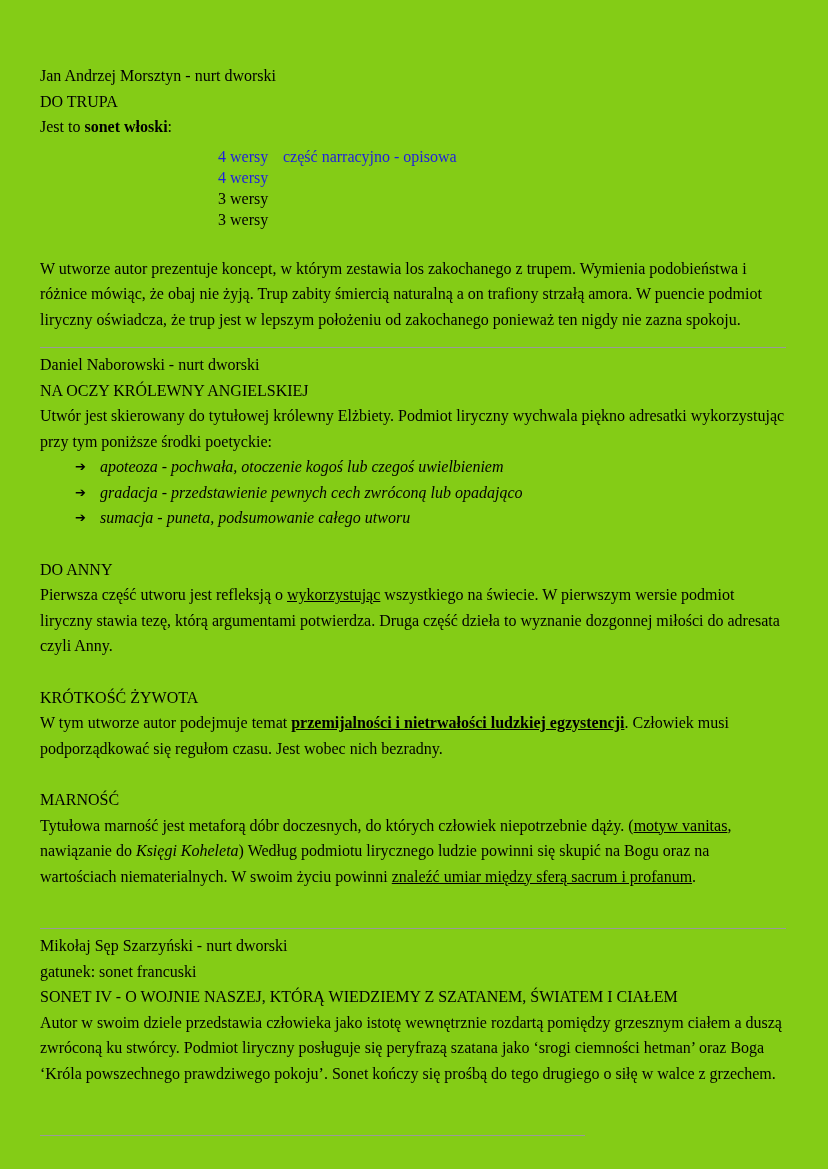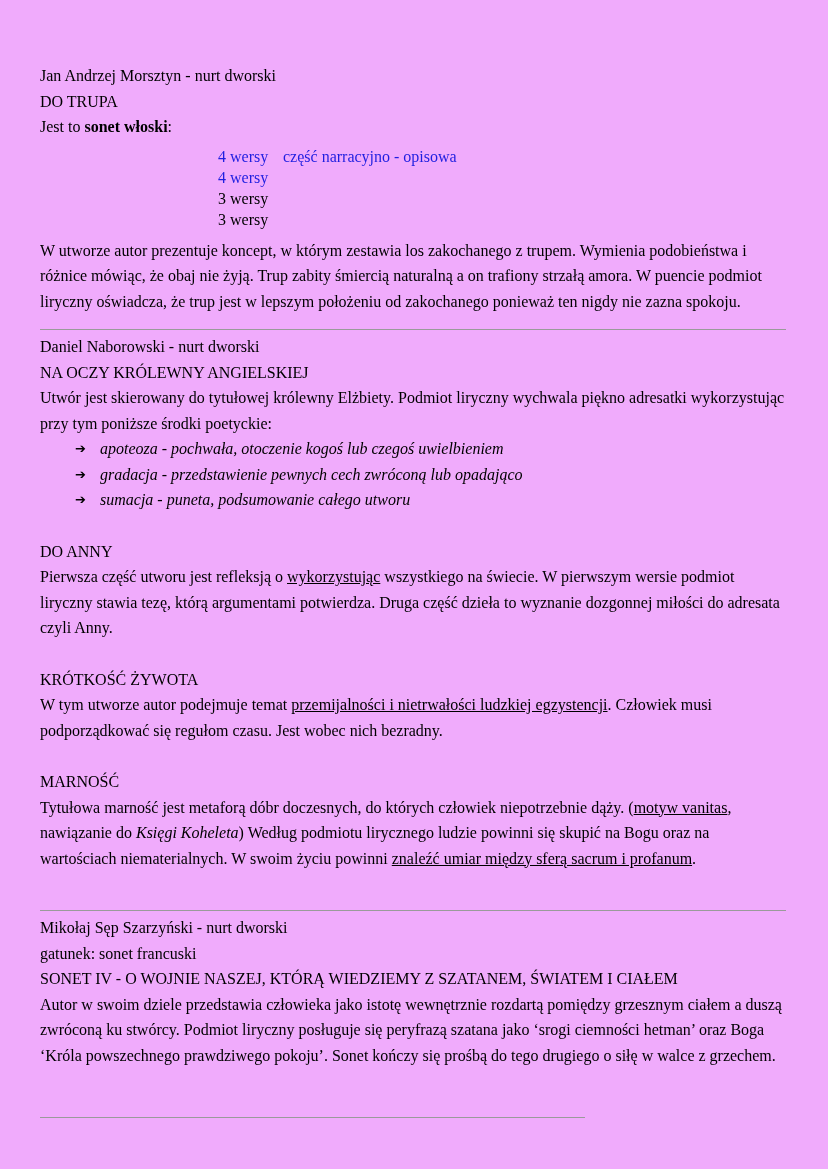--- a/index.html
+++ b/index.html
@@ -7,24 +7,24 @@
   .page {
     position: relative;
     width: 828px;
     height: 1169px;
     overflow: hidden;
     padding: 63px 42px 0 40px;
     font-family: "Liberation Serif", "DejaVu Serif", serif;
     font-size: 16px;
     line-height: 25.5px;
     color: #000000;
-    background: #f0abfc;
+    background: #84cc16;
   }
   .line, .para { margin: 0; }
-  .mt-blank { margin-top: 8px; }
+  .mt-blank { margin-top: 26px; }
   .heading-gap { margin-top: 26px; }
 
   .verses { margin-left: 178px; margin-top: 6px; line-height: 21px; }
   .verse-row { display: flex; }
   .verse-left { width: 65px; flex: none; }
 
   .divider {
     border: none;
     border-top: 1px solid #9a9a9a;
     margin: 15px 0 4px 0;
@@ -91,21 +91,21 @@
     <div class="bullet-row">
       <span class="bullet-icon">➔</span>
       <span class="bullet-text">sumacja - puneta, podsumowanie całego utworu</span>
     </div>
   </div>
 
   <p class="line heading-gap">DO ANNY</p>
   <p class="para"><span>Pierwsza część utworu jest refleksją o </span><span style="text-decoration: underline;">wykorzystując</span><span> wszystkiego na świecie. W pierwszym wersie podmiot liryczny stawia tezę, którą argumentami potwierdza. Druga część dzieła to </span><span style="">wyznanie dozgonnej miłości</span><span> do adresata czyli Anny.</span></p>
 
   <p class="line heading-gap">KRÓTKOŚĆ ŻYWOTA</p>
-  <p class="para"><span>W tym utworze autor podejmuje temat </span><span style="text-decoration: underline;">przemijalności i nietrwałości ludzkiej egzystencji</span><span>. Człowiek musi podporządkować się regułom czasu. Jest wobec nich bezradny.</span></p>
+  <p class="para"><span>W tym utworze autor podejmuje temat </span><span style="text-decoration: underline; font-weight: bold;">przemijalności i nietrwałości ludzkiej egzystencji</span><span>. Człowiek musi podporządkować się regułom czasu. Jest wobec nich bezradny.</span></p>
 
   <p class="line heading-gap">MARNOŚĆ</p>
   <p class="para"><span>Tytułowa marność jest metaforą dóbr doczesnych, do których człowiek niepotrzebnie dąży. (</span><span style="text-decoration: underline;">motyw vanitas</span><span>, nawiązanie do </span><span style="font-style: italic;">Księgi Koheleta</span><span>) Według podmiotu lirycznego ludzie powinni się skupić na Bogu oraz na wartościach niematerialnych. W swoim życiu powinni </span><span style="text-decoration: underline;">znaleźć umiar między sferą sacrum i profanum</span><span>.</span></p>
 
   <hr class="divider divider-2">
 
   <p class="line">Mikołaj Sęp Szarzyński - nurt dworski</p>
   <p class="line">gatunek: sonet francuski</p>
   <p class="line">SONET IV - O WOJNIE NASZEJ, KTÓRĄ WIEDZIEMY Z SZATANEM, ŚWIATEM I CIAŁEM</p>
   <p class="para">Autor w swoim dziele przedstawia człowieka jako istotę wewnętrznie rozdartą pomiędzy grzesznym ciałem a duszą zwróconą ku stwórcy. Podmiot liryczny posługuje się peryfrazą szatana jako ‘srogi ciemności hetman’ oraz Boga ‘Króla powszechnego prawdziwego pokoju’. Sonet kończy się prośbą do tego drugiego o siłę w walce z grzechem.</p>

